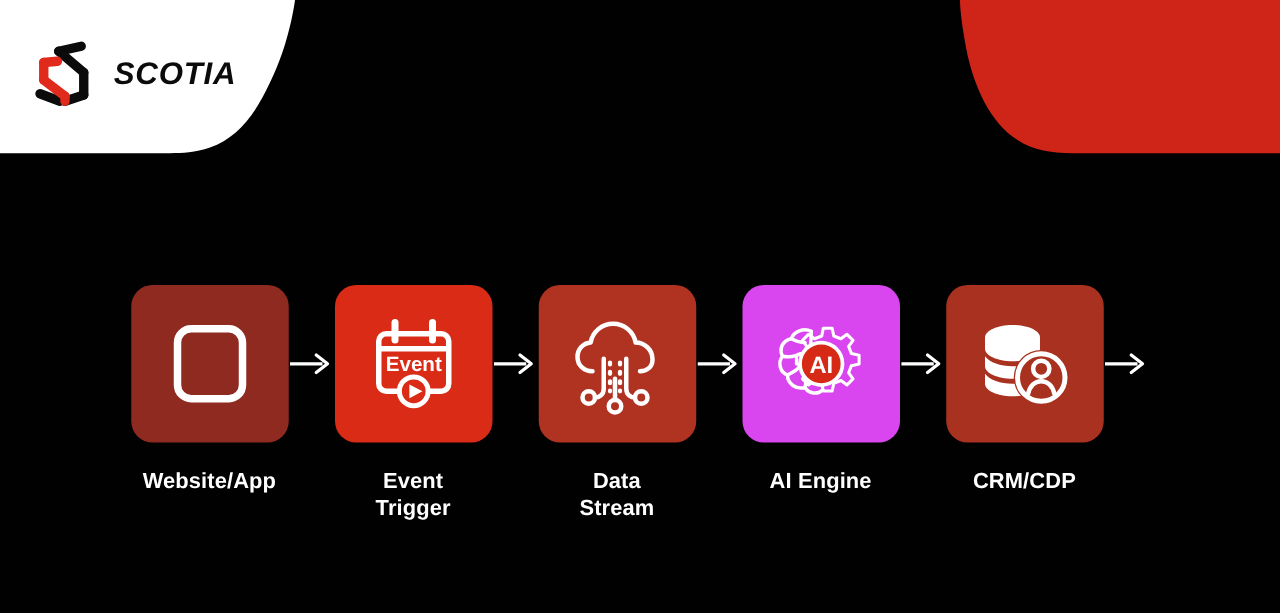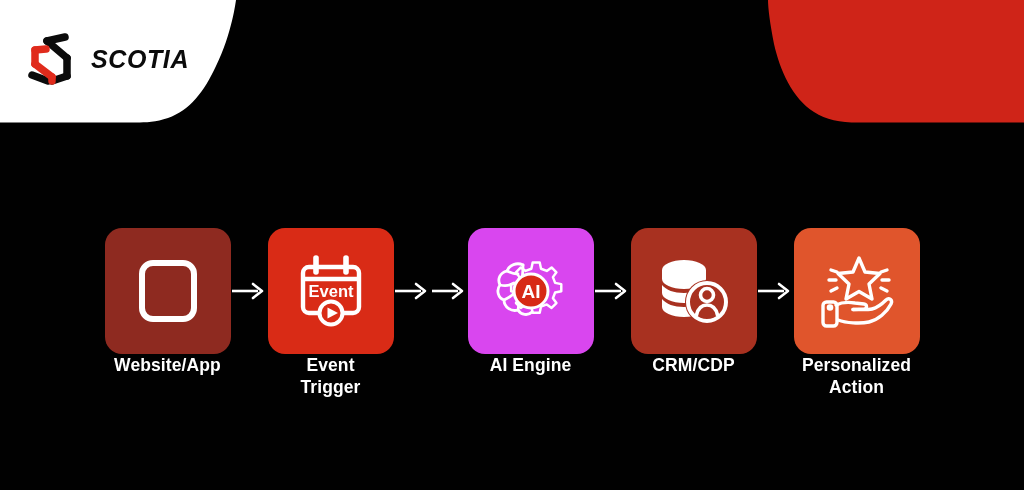--- a/index.html
+++ b/index.html
@@ -79,20 +79,21 @@
   .tile {
     width: 126px;
     height: 126px;
     border-radius: 17px;
     display: flex;
     align-items: center;
     justify-content: center;
   }
   .tile svg { display: block; }
   .step-label {
+    margin-top: 19px;
     color: #ffffff;
     font-size: 17.5px;
     font-weight: 700;
     line-height: 1.28;
     text-align: center;
     letter-spacing: 0.1px;
     white-space: pre-line;
   }
   .arrow {
     width: 37px;
@@ -189,20 +190,49 @@
 Trigger</div>
     </div>
 
     <div class="arrow">
       <svg width="34" height="18" viewBox="0 0 34 18" xmlns="http://www.w3.org/2000/svg">
         <line x1="0" y1="9" x2="26" y2="9" stroke="#ffffff" stroke-width="2.6"></line>
         <polyline points="21,2 30,9 21,16" fill="none" stroke="#ffffff" stroke-width="2.6" stroke-linecap="round" stroke-linejoin="round"></polyline>
       </svg>
     </div>
 
+    <div class="step">
+      <div class="tile" style="background:#b03322">
+        <span>
+          <svg width="88" height="88" viewBox="0 0 88 88" xmlns="http://www.w3.org/2000/svg">
+            <g fill="none" stroke="#ffffff" stroke-width="3.6" stroke-linecap="round" stroke-linejoin="round">
+
+              <path d="M24,50 C17,50 12,45 12,38.5 C12,32.5 16.5,27.5 22.5,27 C24,18.5 31.5,12 40.5,12
+                       C49.5,12 57,18.5 58.5,27 C66,27 72,33 72,40.5 C72,46.5 67.5,50 62,50"></path>
+
+              <path d="M33,40 L33,64 C33,69 29,71 26,71"></path>
+              <circle cx="21" cy="71" r="5"></circle>
+
+              <path d="M51,40 L51,64 C51,69 55,71 58,71"></path>
+              <circle cx="63" cy="71" r="5"></circle>
+
+              <path d="M42,56 L42,72"></path>
+              <circle cx="42" cy="78" r="5"></circle>
+
+              <g stroke-dasharray="1.5 6" stroke-width="3.4">
+                <line x1="38" y1="43" x2="38" y2="66"></line>
+                <line x1="46" y1="43" x2="46" y2="66"></line>
+              </g>
+            </g>
+          </svg>
+        </span>
+      </div>
+      <div class="step-label">Data
+Stream</div>
+    </div>
 
     <div class="arrow">
       <svg width="34" height="18" viewBox="0 0 34 18" xmlns="http://www.w3.org/2000/svg">
         <line x1="0" y1="9" x2="26" y2="9" stroke="#ffffff" stroke-width="2.6"></line>
         <polyline points="21,2 30,9 21,16" fill="none" stroke="#ffffff" stroke-width="2.6" stroke-linecap="round" stroke-linejoin="round"></polyline>
       </svg>
     </div>
 
     <div class="step">
       <div class="tile" style="background:#d946ef">
@@ -263,43 +293,15 @@
       <div class="step-label">CRM/CDP</div>
     </div>
 
     <div class="arrow">
       <svg width="34" height="18" viewBox="0 0 34 18" xmlns="http://www.w3.org/2000/svg">
         <line x1="0" y1="9" x2="26" y2="9" stroke="#ffffff" stroke-width="2.6"></line>
         <polyline points="21,2 30,9 21,16" fill="none" stroke="#ffffff" stroke-width="2.6" stroke-linecap="round" stroke-linejoin="round"></polyline>
       </svg>
     </div>
 
-    <div class="step">
-      <div class="tile" style="background:#e0552c">
-        <span>
-          <svg width="86" height="86" viewBox="0 0 86 86" xmlns="http://www.w3.org/2000/svg">
-            <g fill="none" stroke="#ffffff" stroke-width="3.4" stroke-linecap="round" stroke-linejoin="round">
-
-              <polygon points="45,10 51,24 66,25.5 55,36 58,51 45,43.5 32,51 35,36 24,25.5 39,24"></polygon>
-
-              <line x1="17" y1="22" x2="23" y2="24"></line>
-              <line x1="15" y1="32" x2="22" y2="32"></line>
-              <line x1="17" y1="43" x2="23" y2="40"></line>
-              <line x1="73" y1="22" x2="67" y2="24"></line>
-              <line x1="75" y1="32" x2="68" y2="32"></line>
-              <line x1="73" y1="43" x2="67" y2="40"></line>
-
-              <path d="M22,57 C28,54 35,54 41,55 L50,56 C53,56.3 53.5,60.5 50.5,61 L39,61.5"></path>
-              <path d="M39,61.5 C39,61.5 54,62 58,61 C64,59.5 69,55 72,52
-                       C75,49 79,52 77,56 C73,64 64,72 55,74 C46,76 32,75 24,72"></path>
-
-              <rect x="9" y="54" width="14" height="24" rx="3.5" ry="3.5"></rect>
-              <circle cx="16" cy="59.5" r="1.6" fill="#ffffff"></circle>
-            </g>
-          </svg>
-        </span>
-      </div>
-      <div class="step-label">Personalized
-Action</div>
-    </div>
 
   </div>
 </div>
 
 </body></html>

